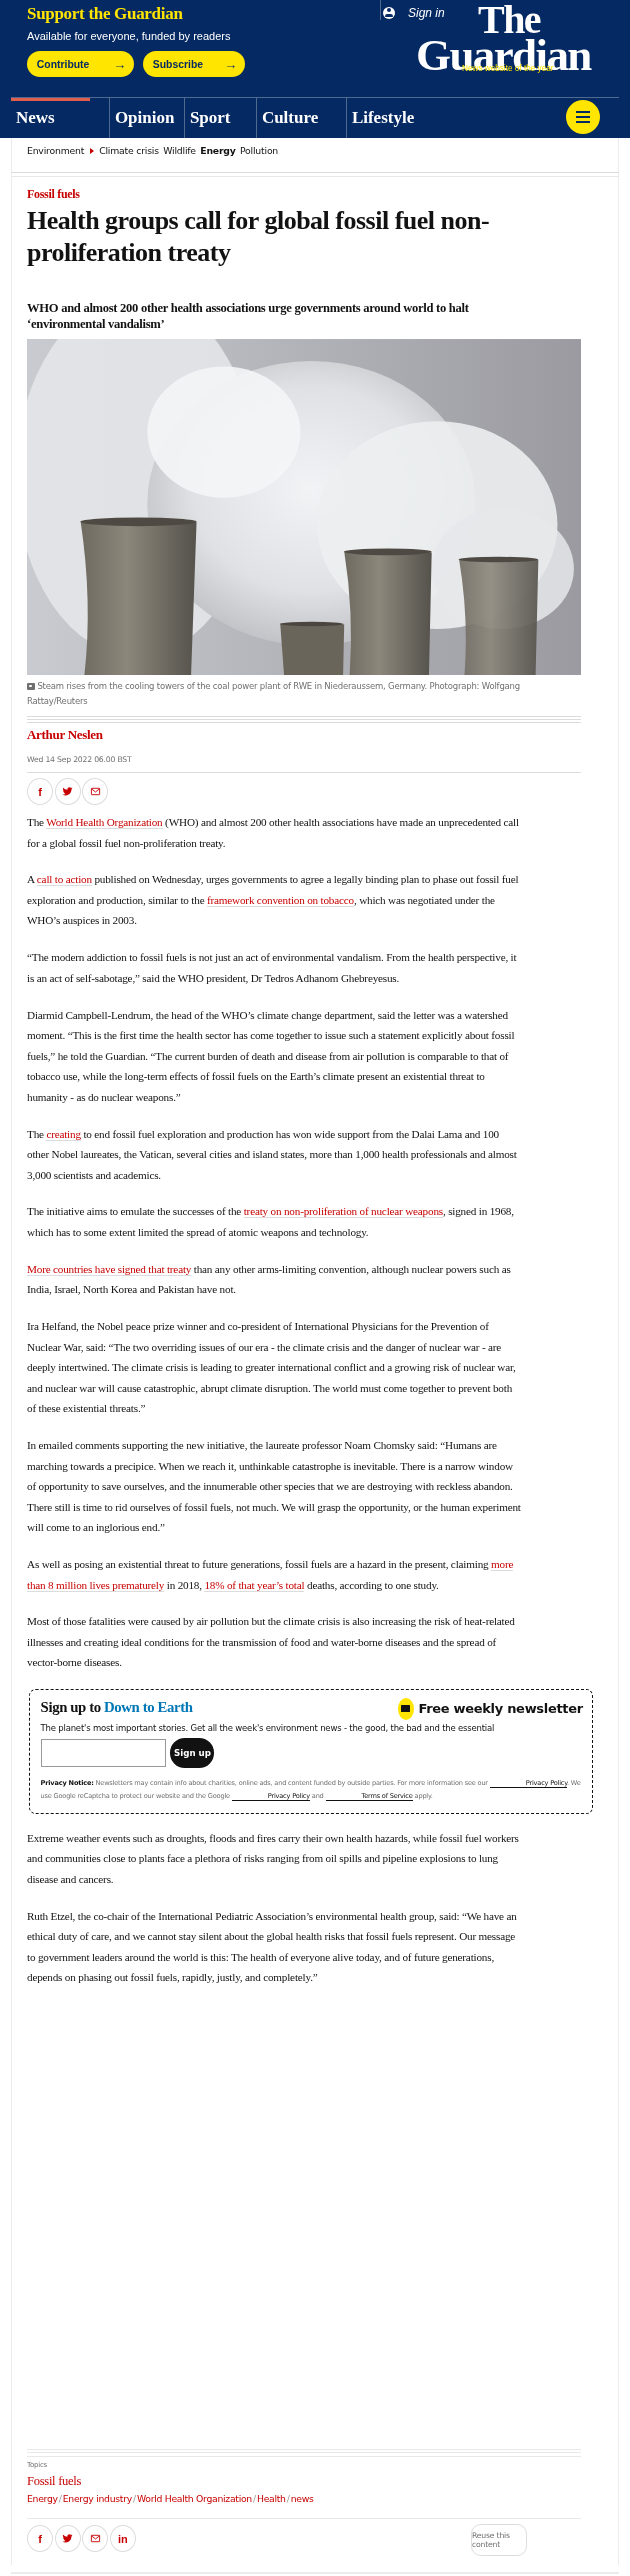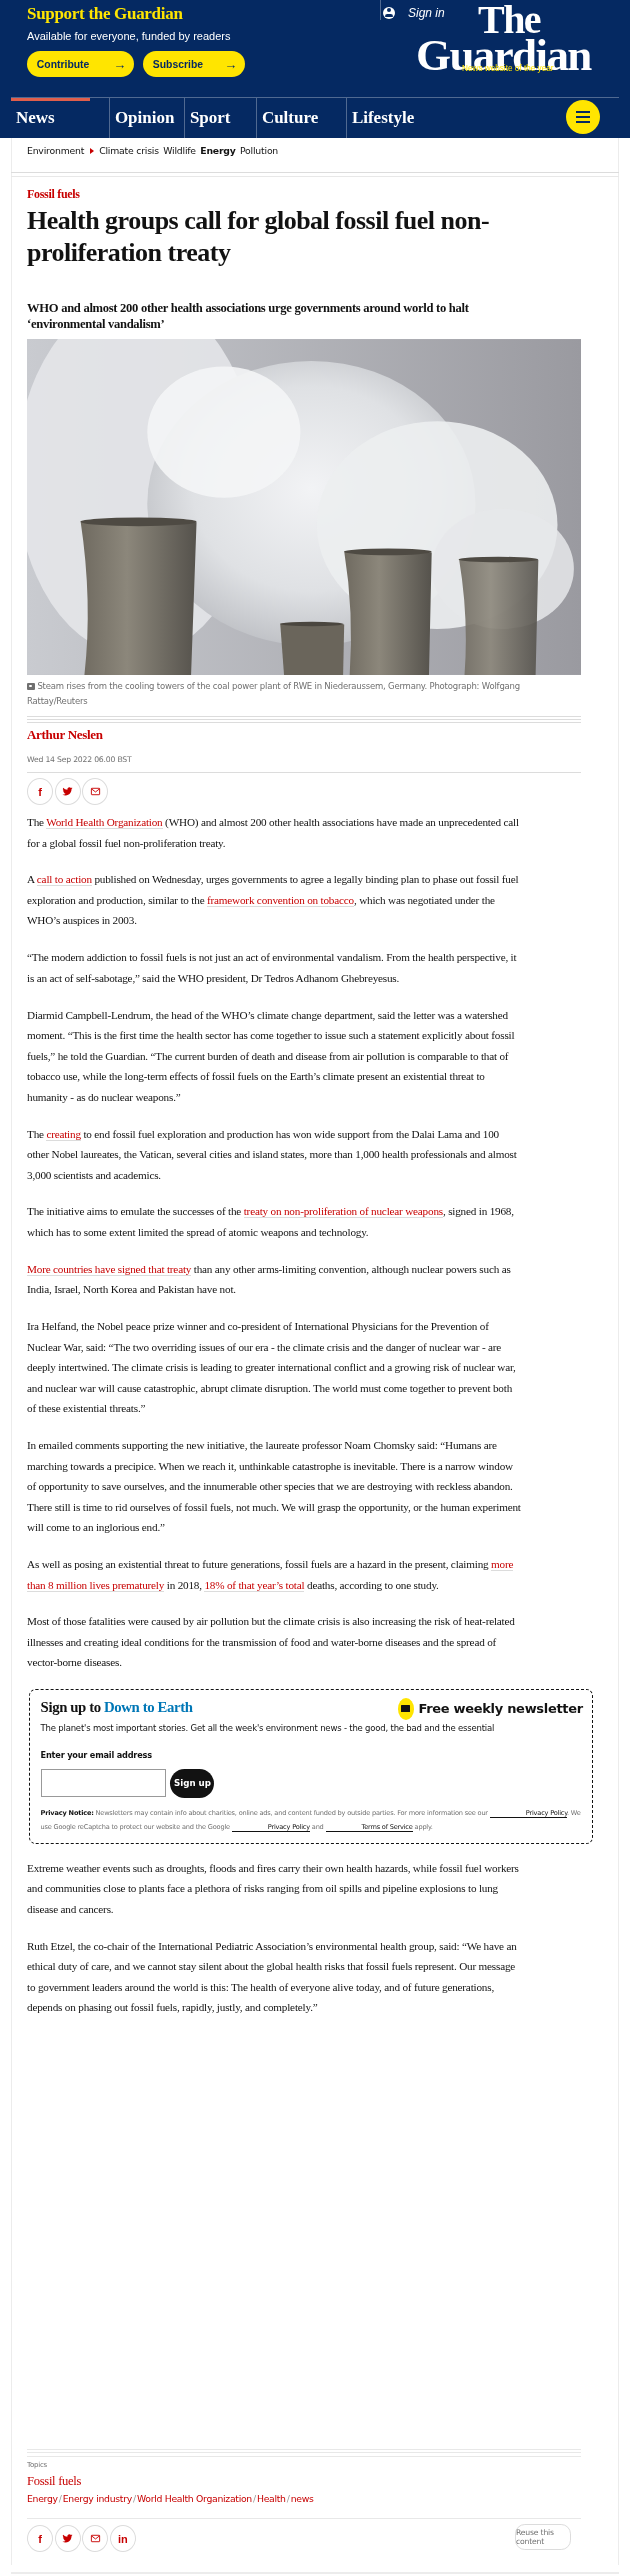--- a/index.html
+++ b/index.html
@@ -84,21 +84,21 @@
 
   
   .end-rules { position: absolute; left: 27px; top: 2449px; width: 554px; }
   .end-rules i { display: block; height: 1.1px; background: #e8e8e8; margin-bottom: 2.2px; }
   .topics-label { position: absolute; left: 27px; top: 2461px; font-family: "DejaVu Sans", sans-serif; font-size: 7px; color: #707070; letter-spacing: -0.2px; }
   .topic-main { position: absolute; left: 27px; top: 2474px; font-family: "Liberation Serif", serif; font-size: 12.6px; color: #c70000; letter-spacing: -0.3px; cursor: pointer; }
   .topic-list { position: absolute; left: 27px; top: 2493px; font-family: "DejaVu Sans", sans-serif; font-size: 9.3px; color: #c70000; letter-spacing: -0.3px; }
   .topic-list a { cursor: pointer; color: #c70000; }
   .topic-list .sep { color: #999; margin: 0 1.1px; }
   .end-rule { position: absolute; left: 27px; top: 2518px; width: 554px; height: 1.1px; background: #e8e8e8; }
-  .reuse { position: absolute; left: 471px; top: 2524px; width: 56px; height: 26px; border: 0.5px solid #dcdcdc; border-radius: 9.8px; font-family: "DejaVu Sans", sans-serif; font-size: 7.7px; color: #707070; display: flex; align-items: center; justify-content: center; cursor: pointer; letter-spacing: -0.2px; width: 56px; margin-left: 44px; }
+  .reuse { position: absolute; left: 471px; top: 2524px; width: 56px; height: 32px; border: 0.5px solid #dcdcdc; border-radius: 9.8px; font-family: "DejaVu Sans", sans-serif; font-size: 7.7px; color: #707070; display: flex; align-items: center; justify-content: center; cursor: pointer; letter-spacing: -0.2px; width: 56px; }
   .reuse { left: 471px; width: 56px; }
   .page-bottom { position: absolute; left: 11px; top: 2572px; width: 608px; height: 1.6px; background: #ececec; }
 </style>
 </head>
 <body>
 
 <header class="masthead">
   <div class="support-title">Support the Guardian</div>
   <div class="support-sub">Available for everyone, funded by readers</div>
   <a class="pill contribute">
@@ -243,21 +243,20 @@
 
   <section class="newsletter">
     <div class="nl-title">
       <span>Sign up to </span><span class="blue">Down to Earth</span>
     </div>
     <div class="nl-badge">
       <span class="env"></span>
       <span>Free weekly newsletter</span>
     </div>
     <div class="nl-desc">The planet's most important stories. Get all the week's environment news - the good, the bad and the essential</div>
-    <label class="nl-label" style="display:block;">Enter your email address</label>
     <div class="nl-row">
       <input class="nl-input" type="email" value="" style="">
       <button class="nl-submit">Sign up</button>
     </div>
     <div class="nl-privacy">
       <b>Privacy Notice:</b><span> Newsletters may contain info about charities, online ads, and content funded by outside parties. For more information see our </span><a>Privacy Policy</a><span>. We use Google reCaptcha to protect our website and the Google </span><a>Privacy Policy</a><span> and </span><a>Terms of Service</a><span> apply.</span>
     </div>
   </section>
 
   <div id="paras-after">

